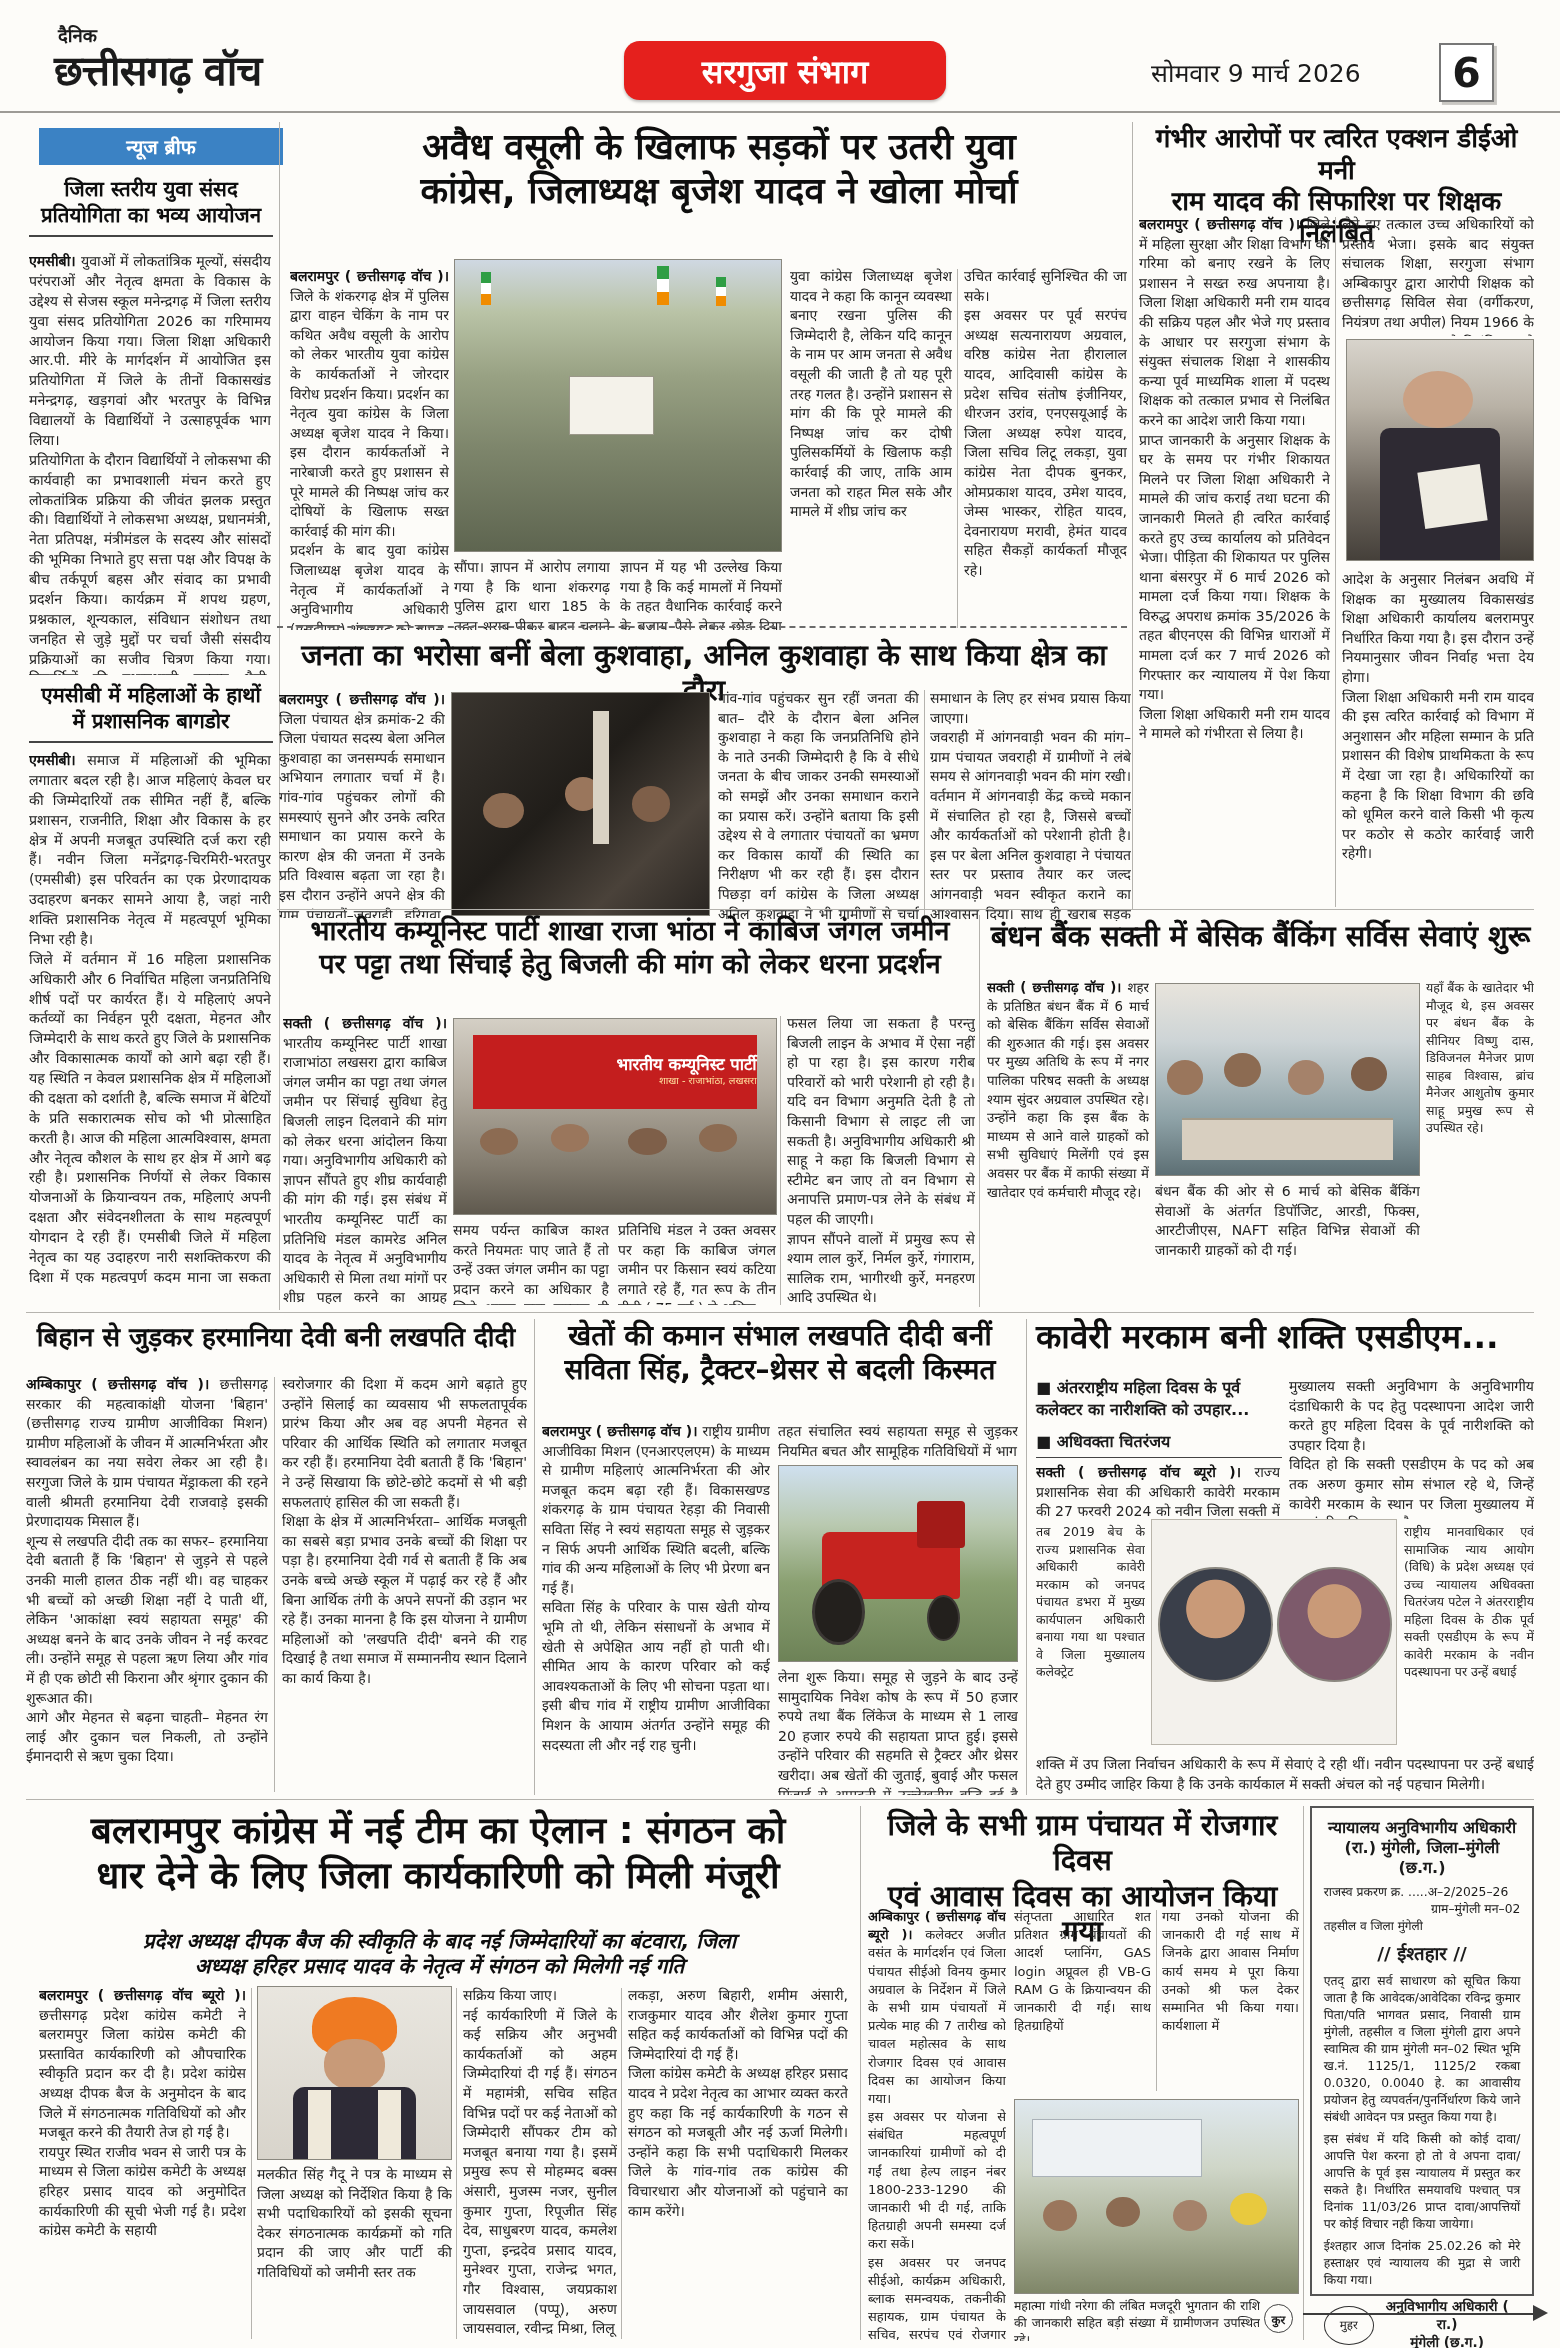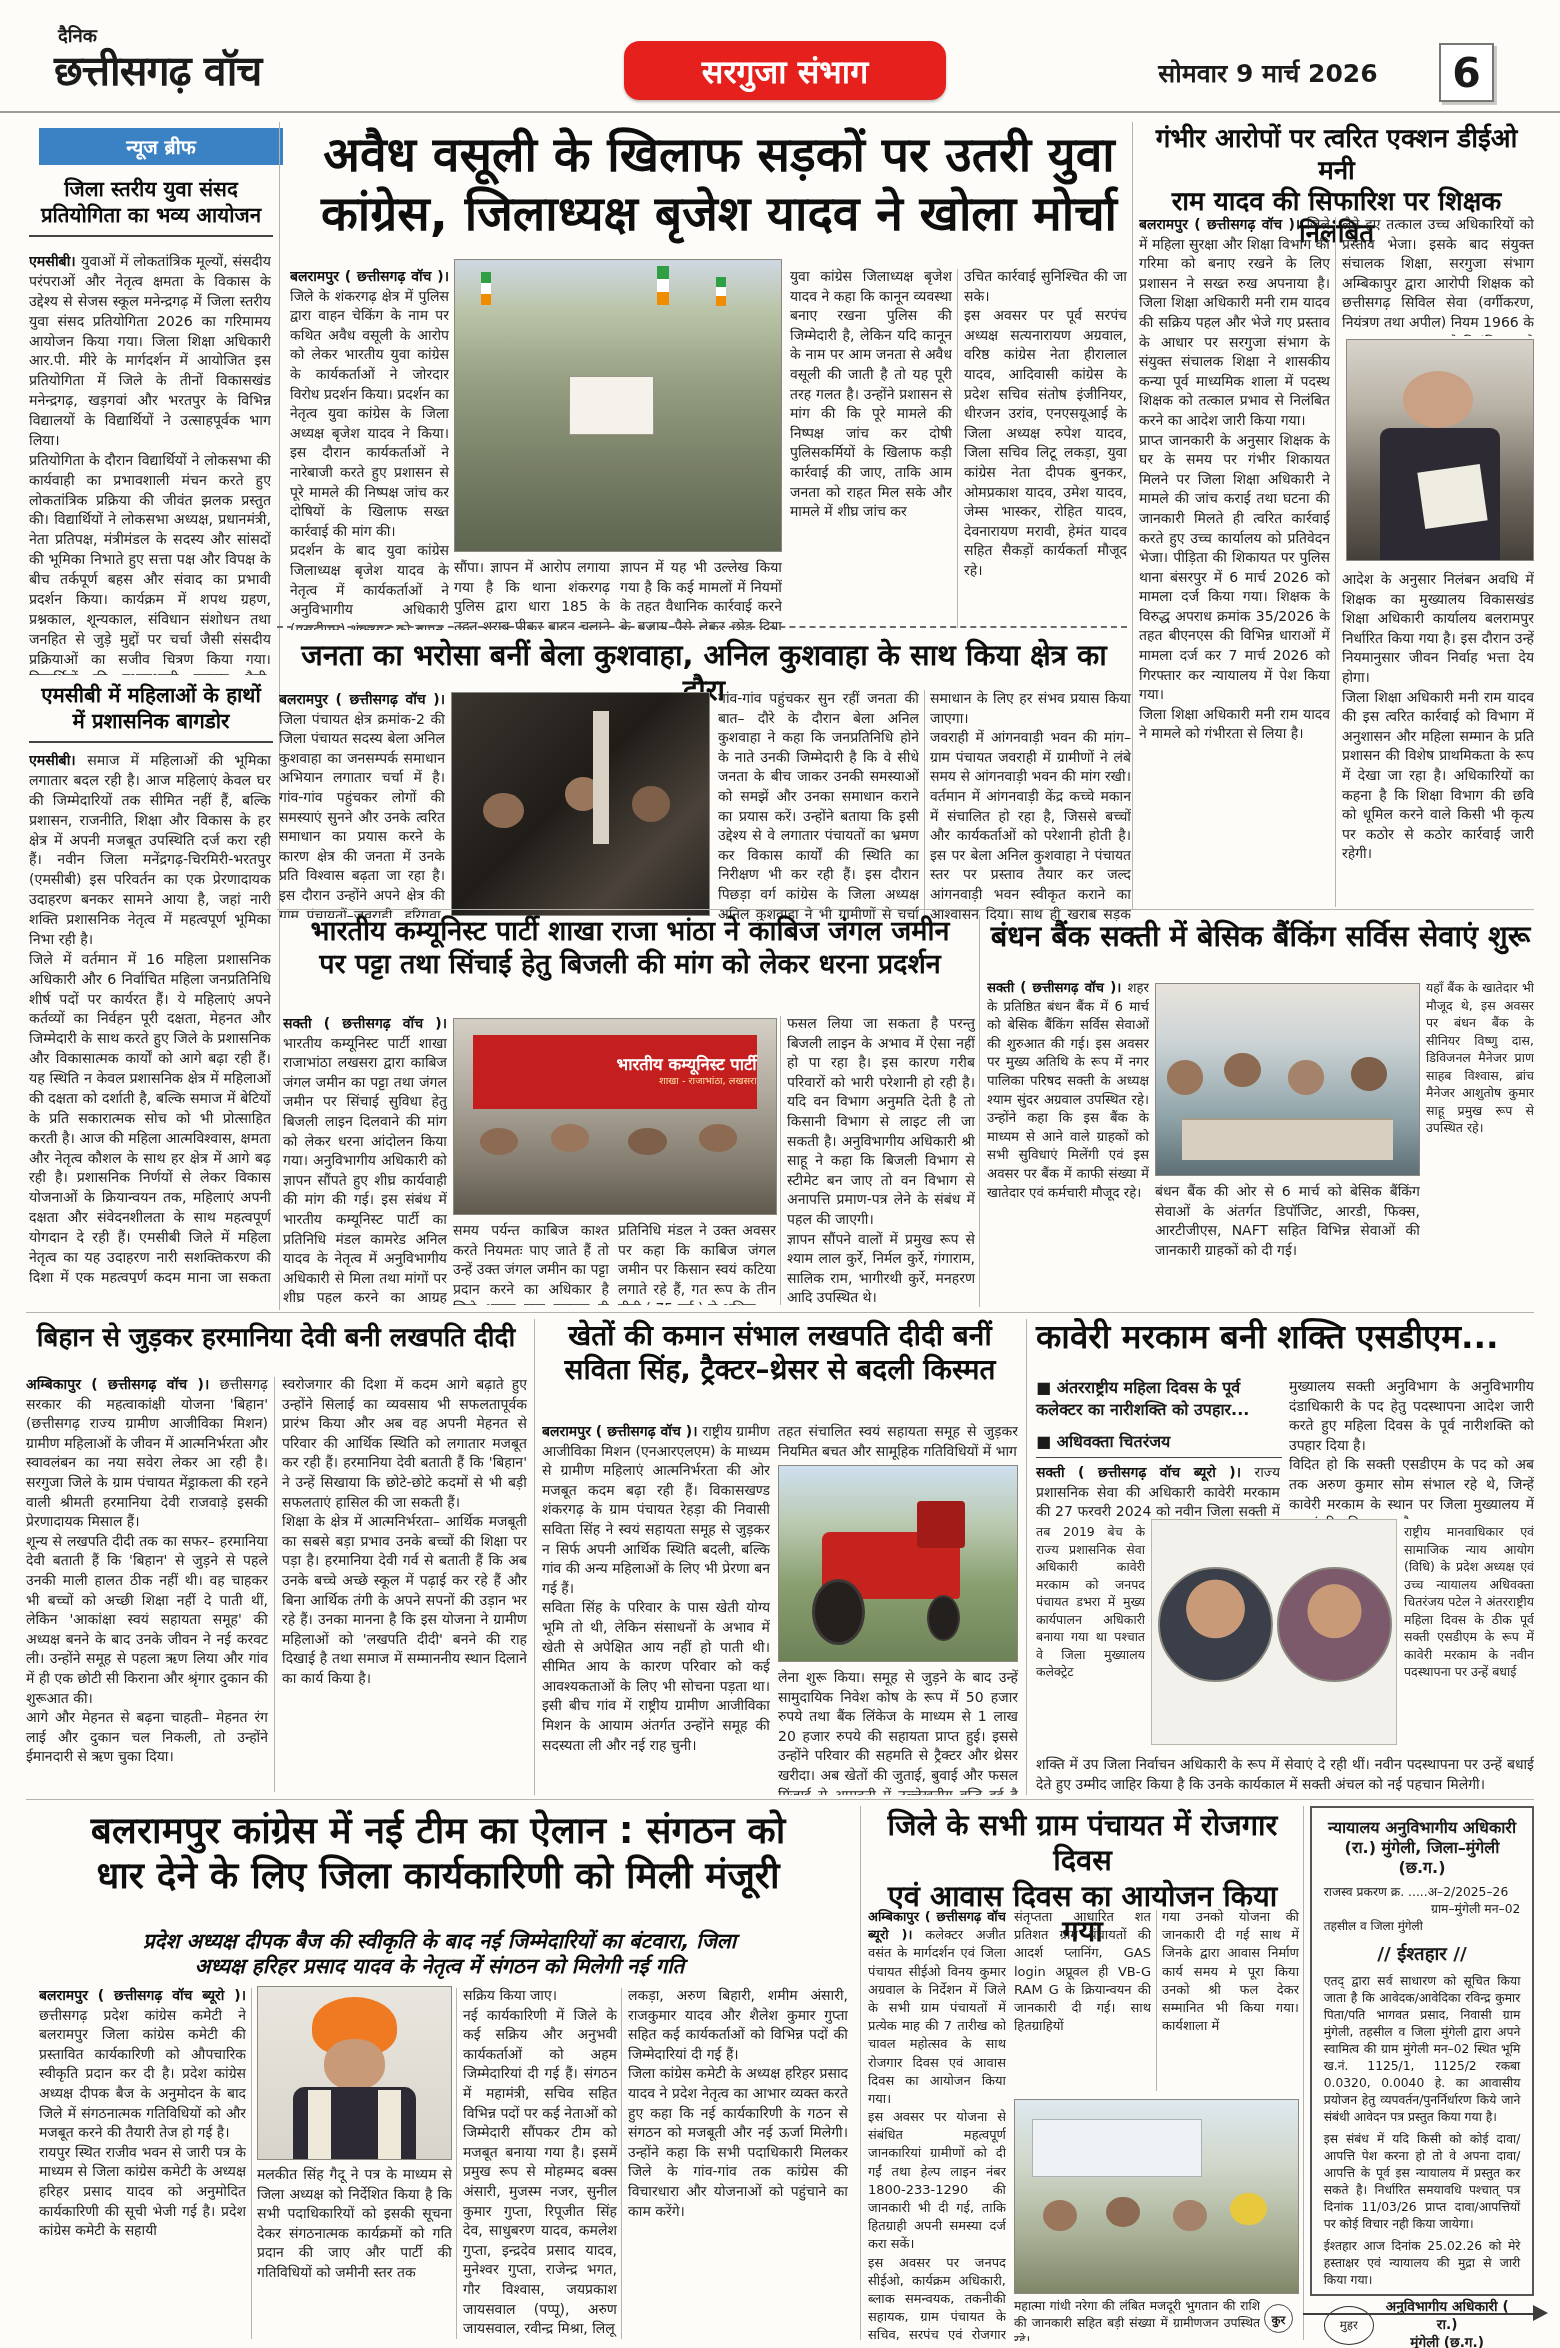--- a/index.html
+++ b/index.html
@@ -25,38 +25,38 @@
 
 <div id="page">
 
   <div class="abs" style="left:624px;top:41px;width:322px;height:59px;background:#e5201d;border-radius:15.6px;display:flex;align-items:center;justify-content:center;box-shadow:0 2px 2.9px rgba(0,0,0,.25)">
     <span style="color:#fff;font-weight:bold;font-size:32px">सरगुजा संभाग</span>
   </div>
   <div class="abs" style="left:54px;top:21.5px;">
     <div style="font-size:18.5px;font-weight:bold;margin-left:3.9px">दैनिक</div>
     <div style="font-size:41px;font-weight:bold;letter-spacing:-1px;margin-top:-5.9px">छत्तीसगढ़ वॉच</div>
   </div>
-  <div class="abs" style="left:1151px;top:55px;width:234px;text-align:center;font-weight:bold;font-size:25px">सोमवार 9 मार्च 2026</div>
+  <div class="abs" style="left:1151px;top:55px;width:234px;text-align:left;font-weight:normal;font-size:25px">सोमवार 9 मार्च 2026</div>
   <div class="abs" style="left:1439px;top:43px;width:55px;height:59px;border:2px solid #777;box-shadow:2.9px 2.9px 0 #c9c7c2;background:#fff;display:flex;align-items:center;justify-content:center;font-size:41px;font-weight:bold">6</div>
   <div class="hr1" style="left:0;top:111px;width:1560px"></div>
 
   <div class="abs" style="left:39px;top:128px;width:244px;height:37px;background:#3b82c4;display:flex;align-items:center;justify-content:center">
     <span style="color:#fff;font-weight:bold;font-size:19.5px">न्यूज ब्रीफ</span>
   </div>
   <div class="abs brief-h" style="left:29px;top:177px;width:244px;font-size:20.5px">जिला स्तरीय युवा संसद
 प्रतियोगिता का भव्य आयोजन</div>
   <div class="abs btx" style="left:29px;top:252px;width:242px;height:423px;font-size:14.2px"><b class="byl">एमसीबी। </b><span>युवाओं में लोकतांत्रिक मूल्यों, संसदीय परंपराओं और नेतृत्व क्षमता के विकास के उद्देश्य से सेजस स्कूल मनेन्द्रगढ़ में जिला स्तरीय युवा संसद प्रतियोगिता 2026 का गरिमामय आयोजन किया गया। जिला शिक्षा अधिकारी आर.पी. मीरे के मार्गदर्शन में आयोजित इस प्रतियोगिता में जिले के तीनों विकासखंड मनेन्द्रगढ़, खड़गवां और भरतपुर के विभिन्न विद्यालयों के विद्यार्थियों ने उत्साहपूर्वक भाग लिया।
 प्रतियोगिता के दौरान विद्यार्थियों ने लोकसभा की कार्यवाही का प्रभावशाली मंचन करते हुए लोकतांत्रिक प्रक्रिया की जीवंत झलक प्रस्तुत की। विद्यार्थियों ने लोकसभा अध्यक्ष, प्रधानमंत्री, नेता प्रतिपक्ष, मंत्रीमंडल के सदस्य और सांसदों की भूमिका निभाते हुए सत्ता पक्ष और विपक्ष के बीच तर्कपूर्ण बहस और संवाद का प्रभावी प्रदर्शन किया। कार्यक्रम में शपथ ग्रहण, प्रश्नकाल, शून्यकाल, संविधान संशोधन तथा जनहित से जुड़े मुद्दों पर चर्चा जैसी संसदीय प्रक्रियाओं का सजीव चित्रण किया गया। विद्यार्थियों की प्रभावशाली वक्तृत्व शैली, तार्किक प्रस्तुति और आत्मविश्वास ने उपस्थित जनों को काफी प्रभावित किया।</span></div>
   <div class="abs brief-h" style="left:29px;top:683px;width:244px;font-size:20.5px">एमसीबी में महिलाओं के हाथों
 में प्रशासनिक बागडोर</div>
   <div class="abs btx" style="left:29px;top:751px;width:242px;height:532px;font-size:14.2px"><b class="byl">एमसीबी। </b><span>समाज में महिलाओं की भूमिका लगातार बदल रही है। आज महिलाएं केवल घर की जिम्मेदारियों तक सीमित नहीं हैं, बल्कि प्रशासन, राजनीति, शिक्षा और विकास के हर क्षेत्र में अपनी मजबूत उपस्थिति दर्ज करा रही हैं। नवीन जिला मनेंद्रगढ़-चिरमिरी-भरतपुर (एमसीबी) इस परिवर्तन का एक प्रेरणादायक उदाहरण बनकर सामने आया है, जहां नारी शक्ति प्रशासनिक नेतृत्व में महत्वपूर्ण भूमिका निभा रही है।
 जिले में वर्तमान में 16 महिला प्रशासनिक अधिकारी और 6 निर्वाचित महिला जनप्रतिनिधि शीर्ष पदों पर कार्यरत हैं। ये महिलाएं अपने कर्तव्यों का निर्वहन पूरी दक्षता, मेहनत और जिम्मेदारी के साथ करते हुए जिले के प्रशासनिक और विकासात्मक कार्यों को आगे बढ़ा रही हैं। यह स्थिति न केवल प्रशासनिक क्षेत्र में महिलाओं की दक्षता को दर्शाती है, बल्कि समाज में बेटियों के प्रति सकारात्मक सोच को भी प्रोत्साहित करती है। आज की महिला आत्मविश्वास, क्षमता और नेतृत्व कौशल के साथ हर क्षेत्र में आगे बढ़ रही है। प्रशासनिक निर्णयों से लेकर विकास योजनाओं के क्रियान्वयन तक, महिलाएं अपनी दक्षता और संवेदनशीलता के साथ महत्वपूर्ण योगदान दे रही हैं। एमसीबी जिले में महिला नेतृत्व का यह उदाहरण नारी सशक्तिकरण की दिशा में एक महत्वपूर्ण कदम माना जा सकता है।</span></div>
   <div class="vr" style="left:279px;top:122px;height:1188px"></div>
 
-  <div class="abs hl" style="left:312px;top:125px;width:814px;font-size:48px">अवैध वसूली के खिलाफ सड़कों पर उतरी युवा
+  <div class="abs hl" style="left:312px;top:125px;width:814px;font-size:36px">अवैध वसूली के खिलाफ सड़कों पर उतरी युवा
 कांग्रेस, जिलाध्यक्ष बृजेश यादव ने खोला मोर्चा</div>
   <div class="abs btx" style="left:290px;top:267px;width:159px;height:363px"><b class="byl">बलरामपुर ( छत्तीसगढ़ वॉच )। </b><span>जिले के शंकरगढ़ क्षेत्र में पुलिस द्वारा वाहन चेकिंग के नाम पर कथित अवैध वसूली के आरोप को लेकर भारतीय युवा कांग्रेस के कार्यकर्ताओं ने जोरदार विरोध प्रदर्शन किया। प्रदर्शन का नेतृत्व युवा कांग्रेस के जिला अध्यक्ष बृजेश यादव ने किया। इस दौरान कार्यकर्ताओं ने नारेबाजी करते हुए प्रशासन से पूरे मामले की निष्पक्ष जांच कर दोषियों के खिलाफ सख्त कार्रवाई की मांग की।
 प्रदर्शन के बाद युवा कांग्रेस जिलाध्यक्ष बृजेश यादव के नेतृत्व में कार्यकर्ताओं ने अनुविभागीय अधिकारी (एसडीएम) शंकरगढ़ को ज्ञापन</span></div>
   <div class="photo" style="left:454px;top:259px;width:328px;height:293px;background:linear-gradient(180deg,#cfd8e2 0%,#b9c3a6 18%,#98a183 40%,#7d856b 65%,#5e6550 100%)">
     <div style="position:absolute;left:8%;top:4%;width:9.8px;height:33px;background:linear-gradient(180deg,#2f9e44 33%,#fff 33%,#fff 66%,#f08c00 66%)"></div>
     <div style="position:absolute;left:62%;top:2%;width:11.7px;height:39px;background:linear-gradient(180deg,#2f9e44 33%,#fff 33%,#fff 66%,#f08c00 66%)"></div>
     <div style="position:absolute;left:80%;top:6%;width:9.8px;height:29px;background:linear-gradient(180deg,#2f9e44 33%,#fff 33%,#fff 66%,#f08c00 66%)"></div>
     <div style="position:absolute;left:35%;top:40%;width:26%;height:20%;background:#f4f2ea;border:1px solid #9a9789"></div>
   </div>
   <div class="abs btx" style="left:454px;top:558px;width:156px;height:72px">सौंपा। ज्ञापन में आरोप लगाया गया है कि थाना शंकरगढ़ पुलिस द्वारा धारा 185 के तहत शराब पीकर वाहन चलाने वाले चालकों, बिना हेलमेट वाहन चालकों तथा वाहनों के दस्तावेजों की जांच के नाम पर क्षेत्र के लोगों से लगातार पैसे की अवैध वसूली की जा रही है।</div>

